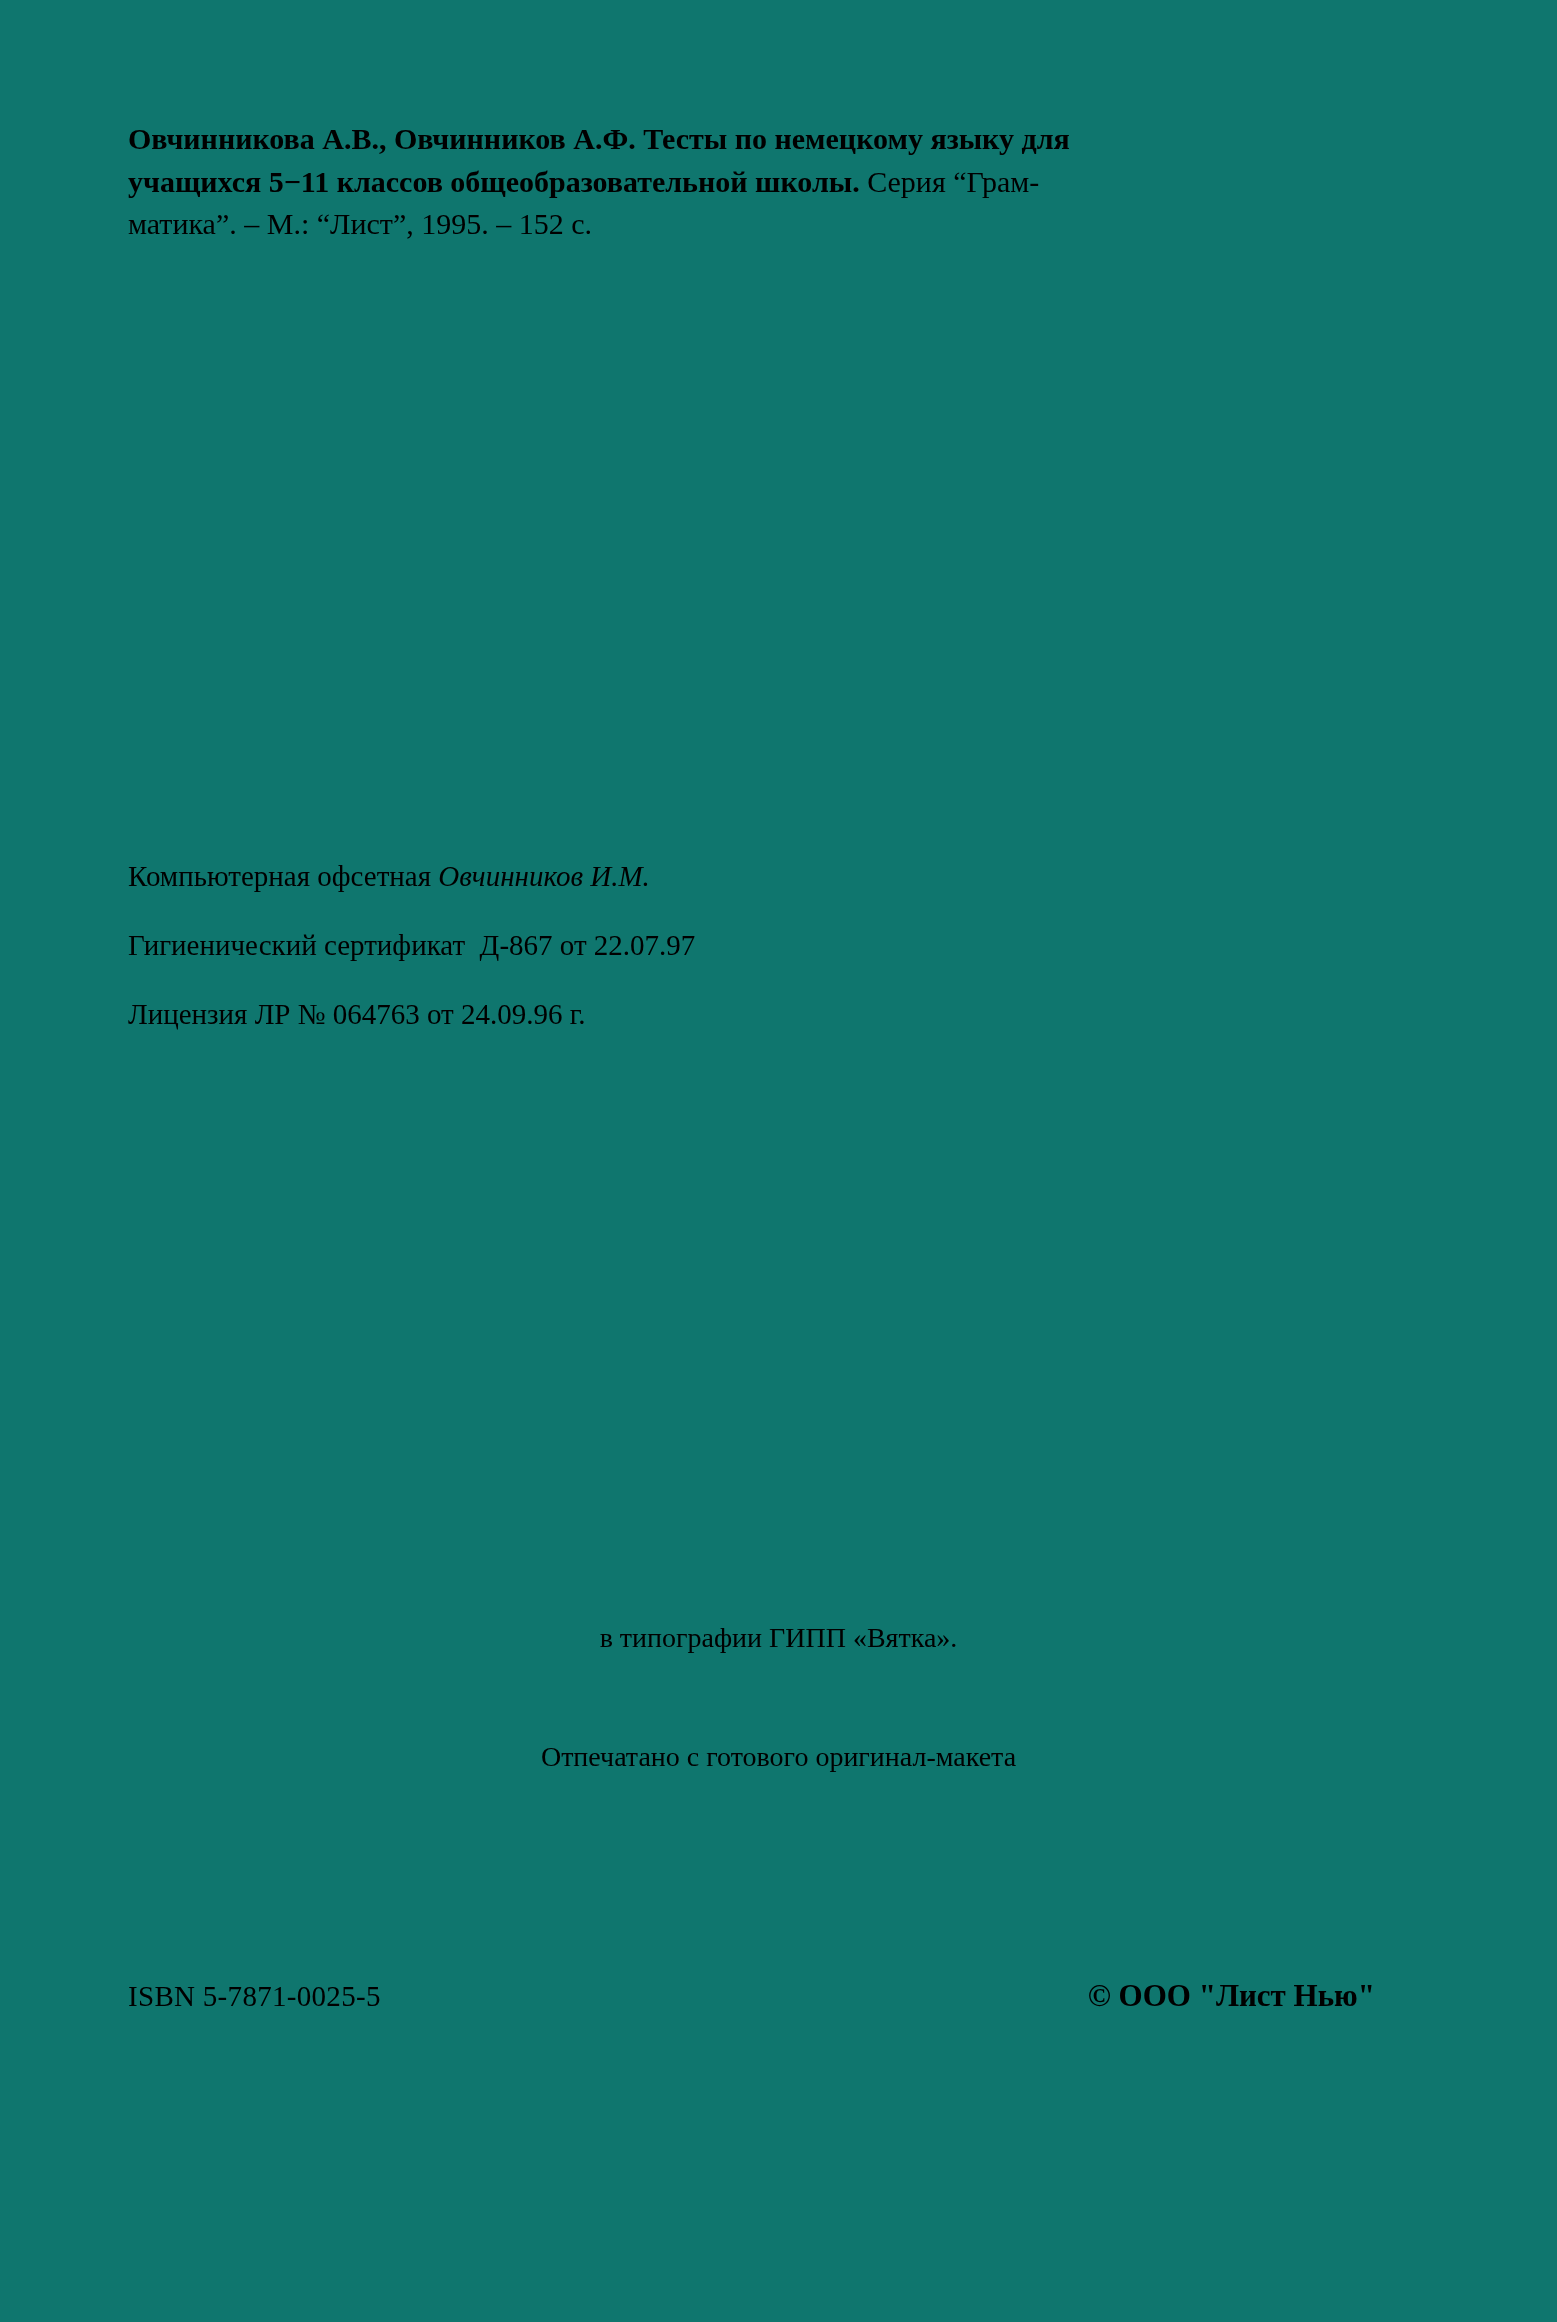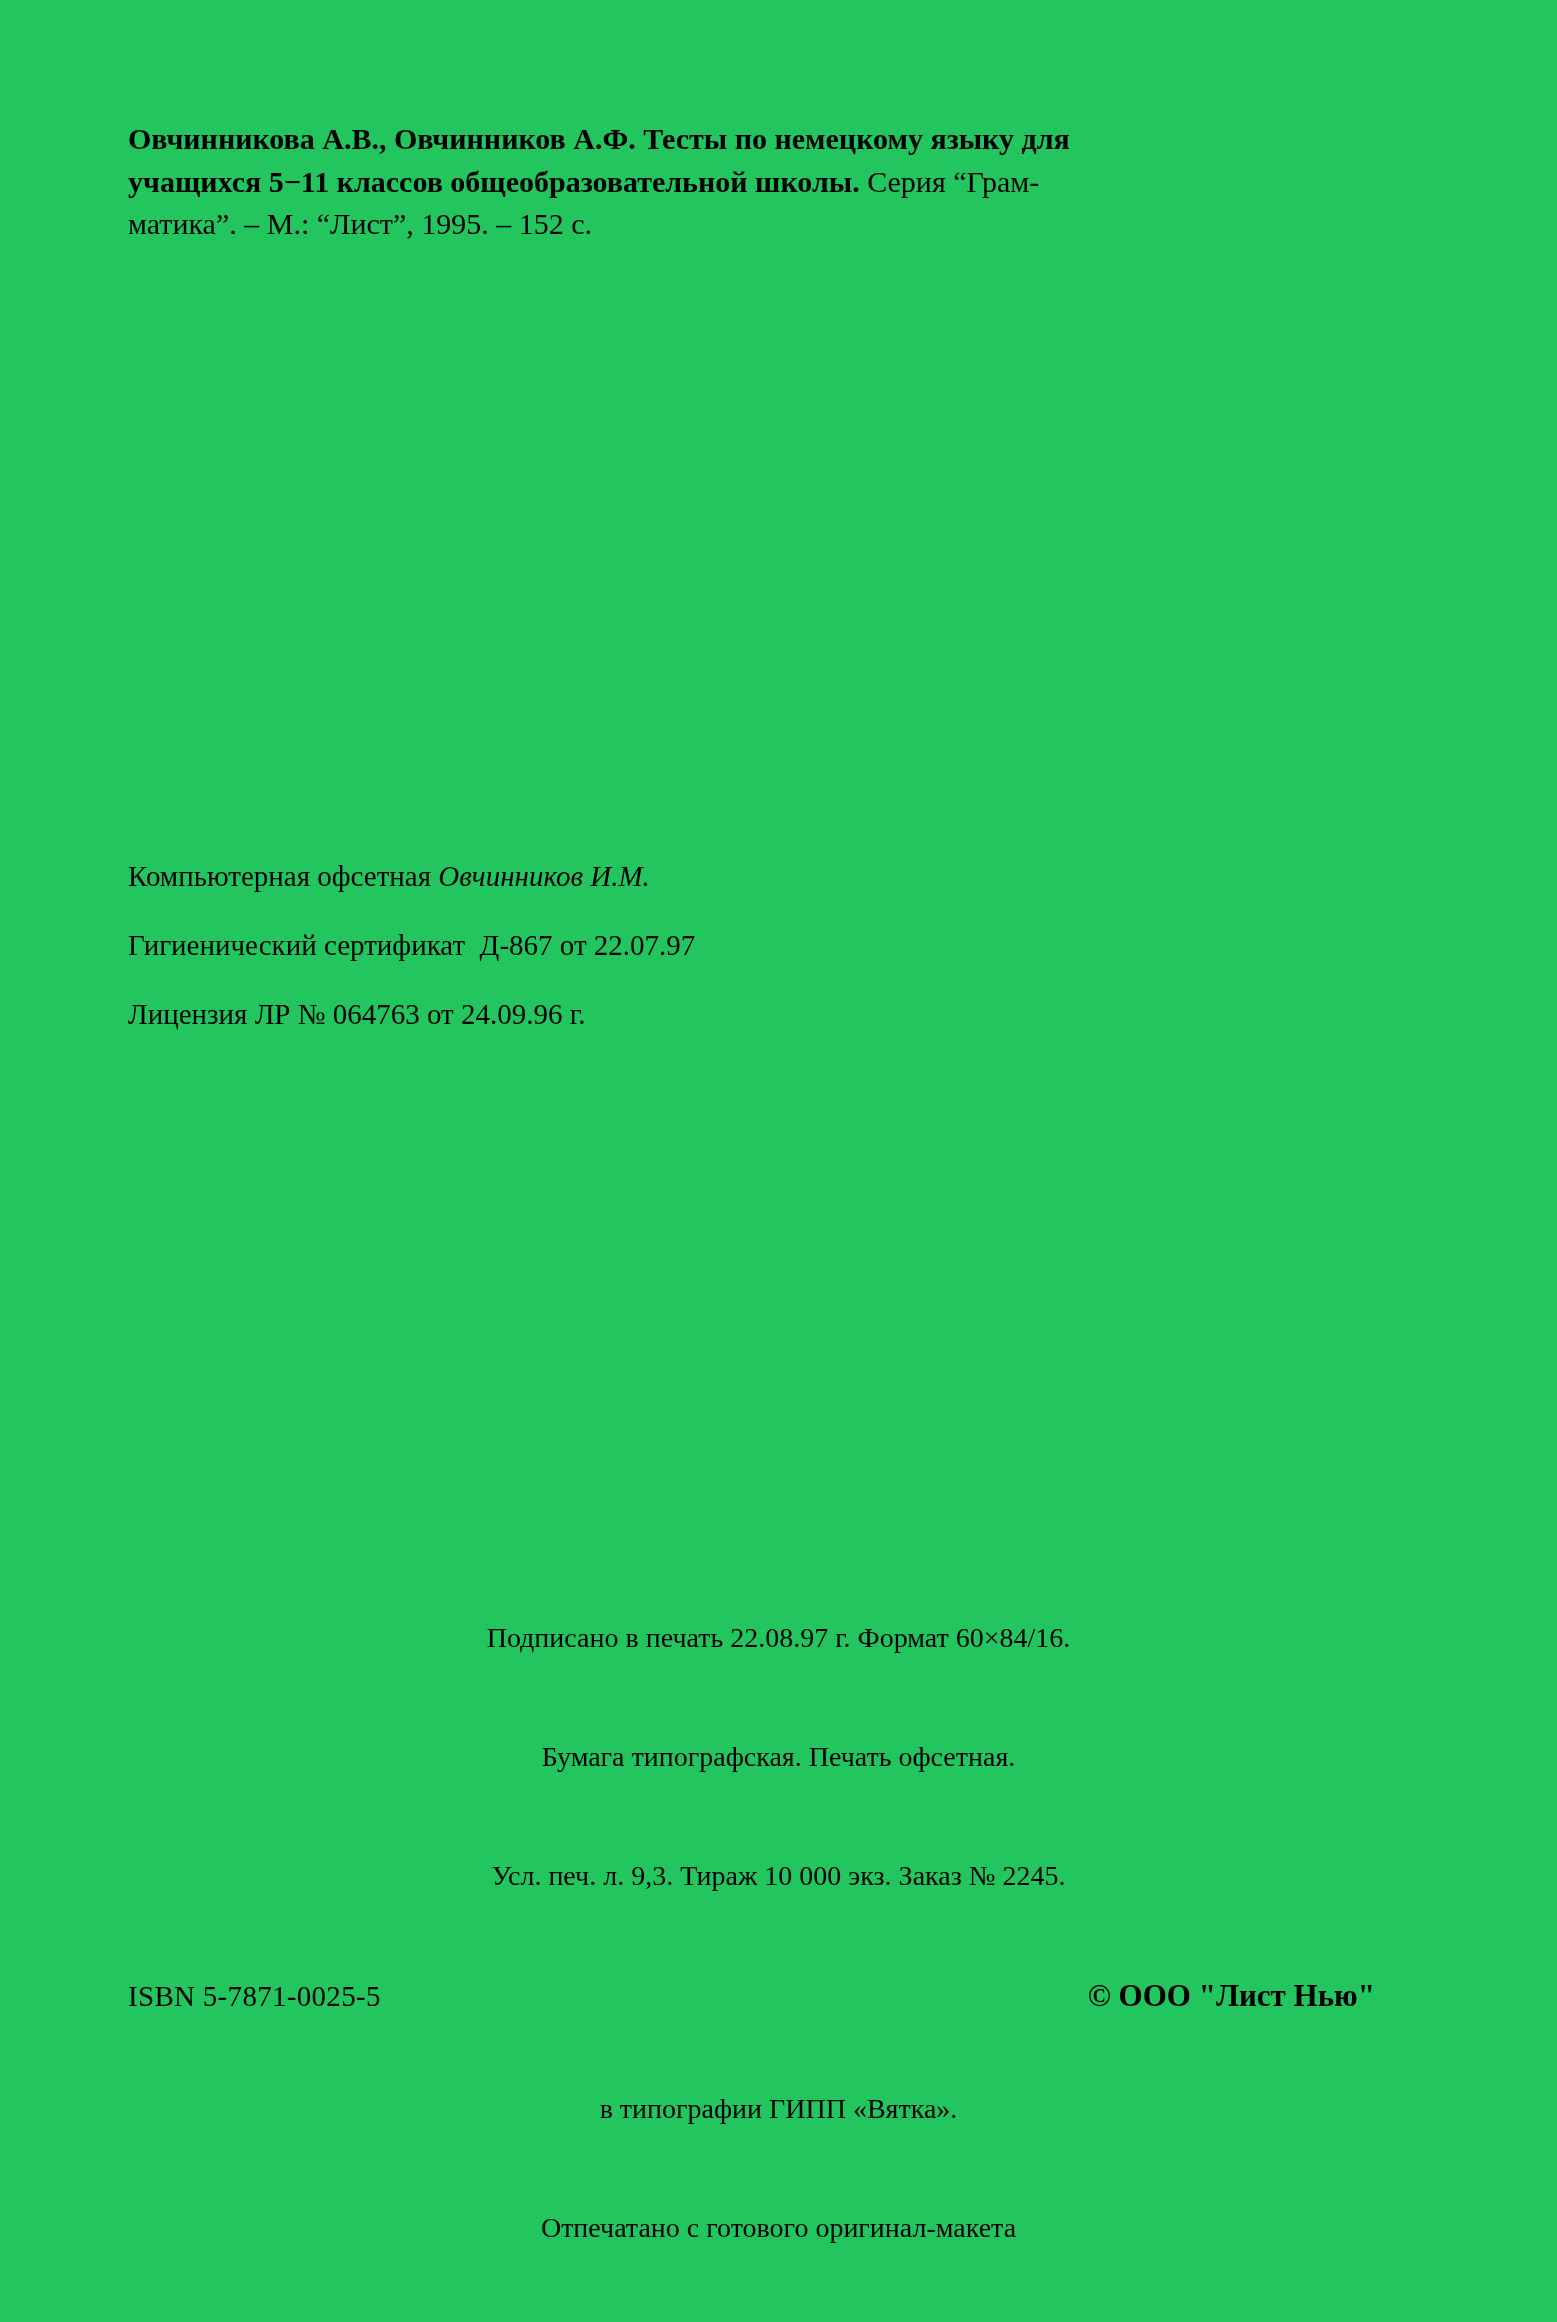--- a/index.html
+++ b/index.html
@@ -11,21 +11,21 @@
     width: 1557px;
     height: 2322px;
     position: relative;
     font-family: "Liberation Serif", "DejaVu Serif", serif;
     color: #000000;
     overflow: hidden;
   }
   .page {
     position: absolute;
     inset: 0;
-    background: #22c55e;
+    background: #0f766e;
   }
 
   
   .biblio {
     position: absolute;
     left: 128px;
     top: 118px;
     width: 1305px;
     font-size: 30px;
     line-height: 1.42;
@@ -93,25 +93,20 @@
   </div>
 
   <div class="imprint">
     <div class="row"><span>Компьютерная офсетная </span><i>Овчинников И.М.</i></div>
     <div class="row">Гигиенический сертификат  Д-867 от 22.07.97</div>
     <div class="row">Лицензия ЛР № 064763 от 24.09.96 г.</div>
   </div>
 
   <div class="print-details">
     <div class="grp">
-      <div>Подписано в печать 22.08.97 г. Формат 60×84/16.</div>
-      <div>Бумага типографская. Печать офсетная.</div>
-      <div>Усл. печ. л. 9,3. Тираж 10 000 экз. Заказ № 2245.</div>
-    </div>
-    <div class="grp">
       <div>в типографии ГИПП «Вятка».</div>
       <div>Отпечатано с готового оригинал-макета</div>
       
     </div>
   </div>
 
   <div class="footer">
     <div class="isbn">ISBN 5-7871-0025-5</div>
     <div class="copyright">© ООО "Лист Нью"</div>
   </div>

